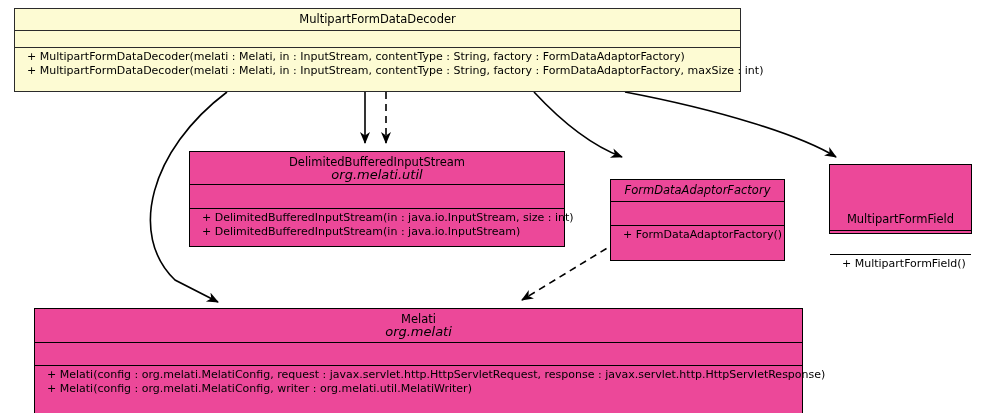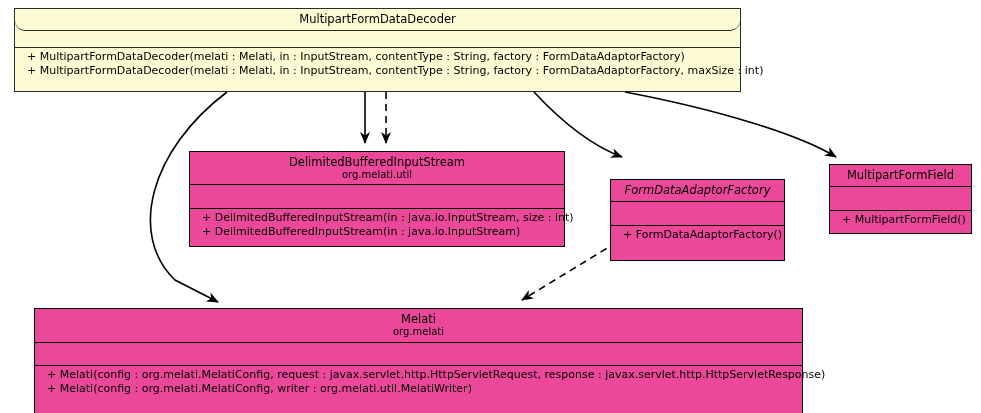--- a/index.html
+++ b/index.html
@@ -33,36 +33,36 @@
     border: 1px solid #2b2b2b;
   }
   .uml-header {
     box-sizing: border-box;
     padding: 3px 4px 3px 4px;
     text-align: center;
     border-bottom: 1px solid #000000;
   }
   .uml-class.highlight > .uml-header {
     border-bottom: 1px solid #2b2b2b;
-    border-radius: 10px;
   }
   .uml-name {
     font-size: 11.5px;
     line-height: 14px;
     color: #000000;
     white-space: nowrap;
   }
   .uml-name.abstract {
     font-style: italic;
   }
   .uml-package {
-    font-size: 10px;
+    font-size: 13px;
     line-height: 11px;
     color: #000000;
     white-space: nowrap;
+    font-style: italic;
   }
   .uml-attrs {
     box-sizing: border-box;
     border-bottom: 1px solid #000000;
     min-height: 15px;
   }
   .uml-class.highlight > .uml-attrs {
     border-bottom: 1px solid #2b2b2b;
   }
   .uml-ops {
@@ -126,21 +126,21 @@
   <div class="uml-header" style="height:22px;">
     <div class="uml-name abstract">FormDataAdaptorFactory</div>
   </div>
   <div class="uml-attrs" style="height:24px;"></div>
   <div class="uml-ops">
     <div class="uml-op">+ FormDataAdaptorFactory()</div>
   </div>
 </div>
 
 <div class="uml-class" style="left:829px; top:164px; width:143px; height:70px;">
-  <div class="uml-header" style="height:22px;">
+  <div class="uml-header" style="height:22px;margin-top:44px;">
     <div class="uml-name">MultipartFormField</div>
   </div>
   <div class="uml-attrs" style="height:24px;"></div>
   <div class="uml-ops">
     <div class="uml-op">+ MultipartFormField()</div>
   </div>
 </div>
 
 <div class="uml-class" style="left:34px; top:308px; width:769px; height:109px;">
   <div class="uml-header" style="height:34px;">

